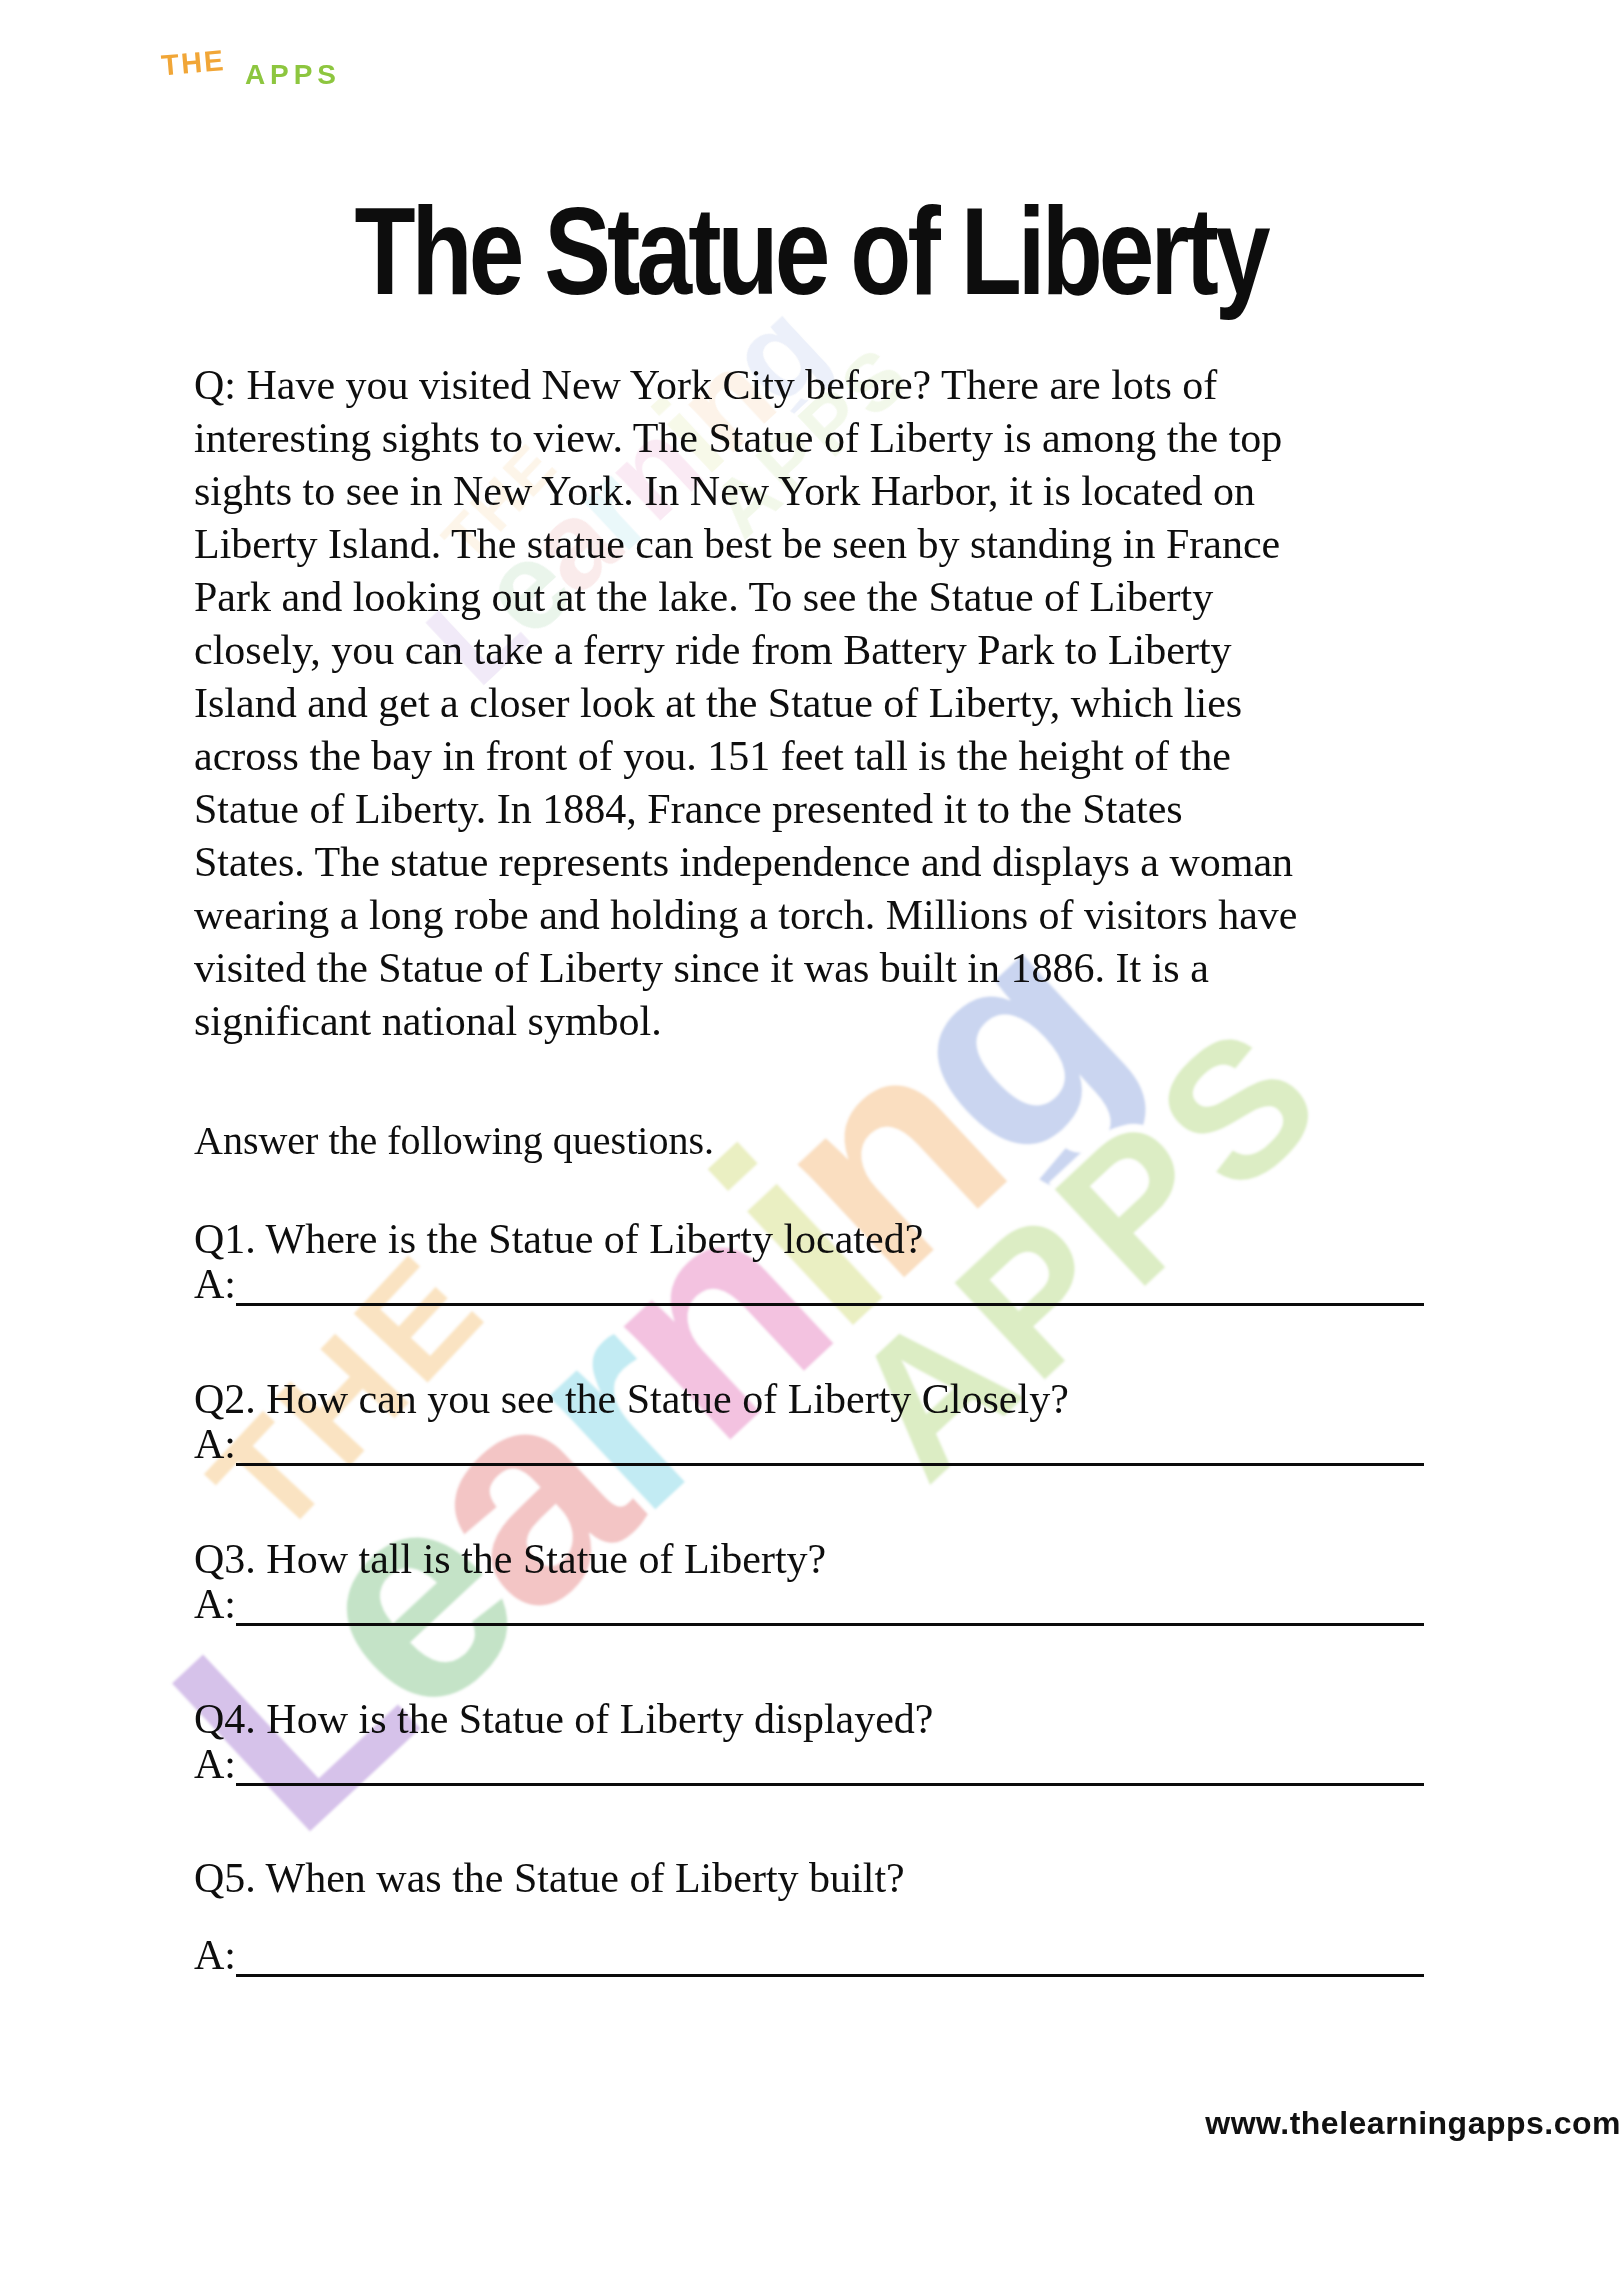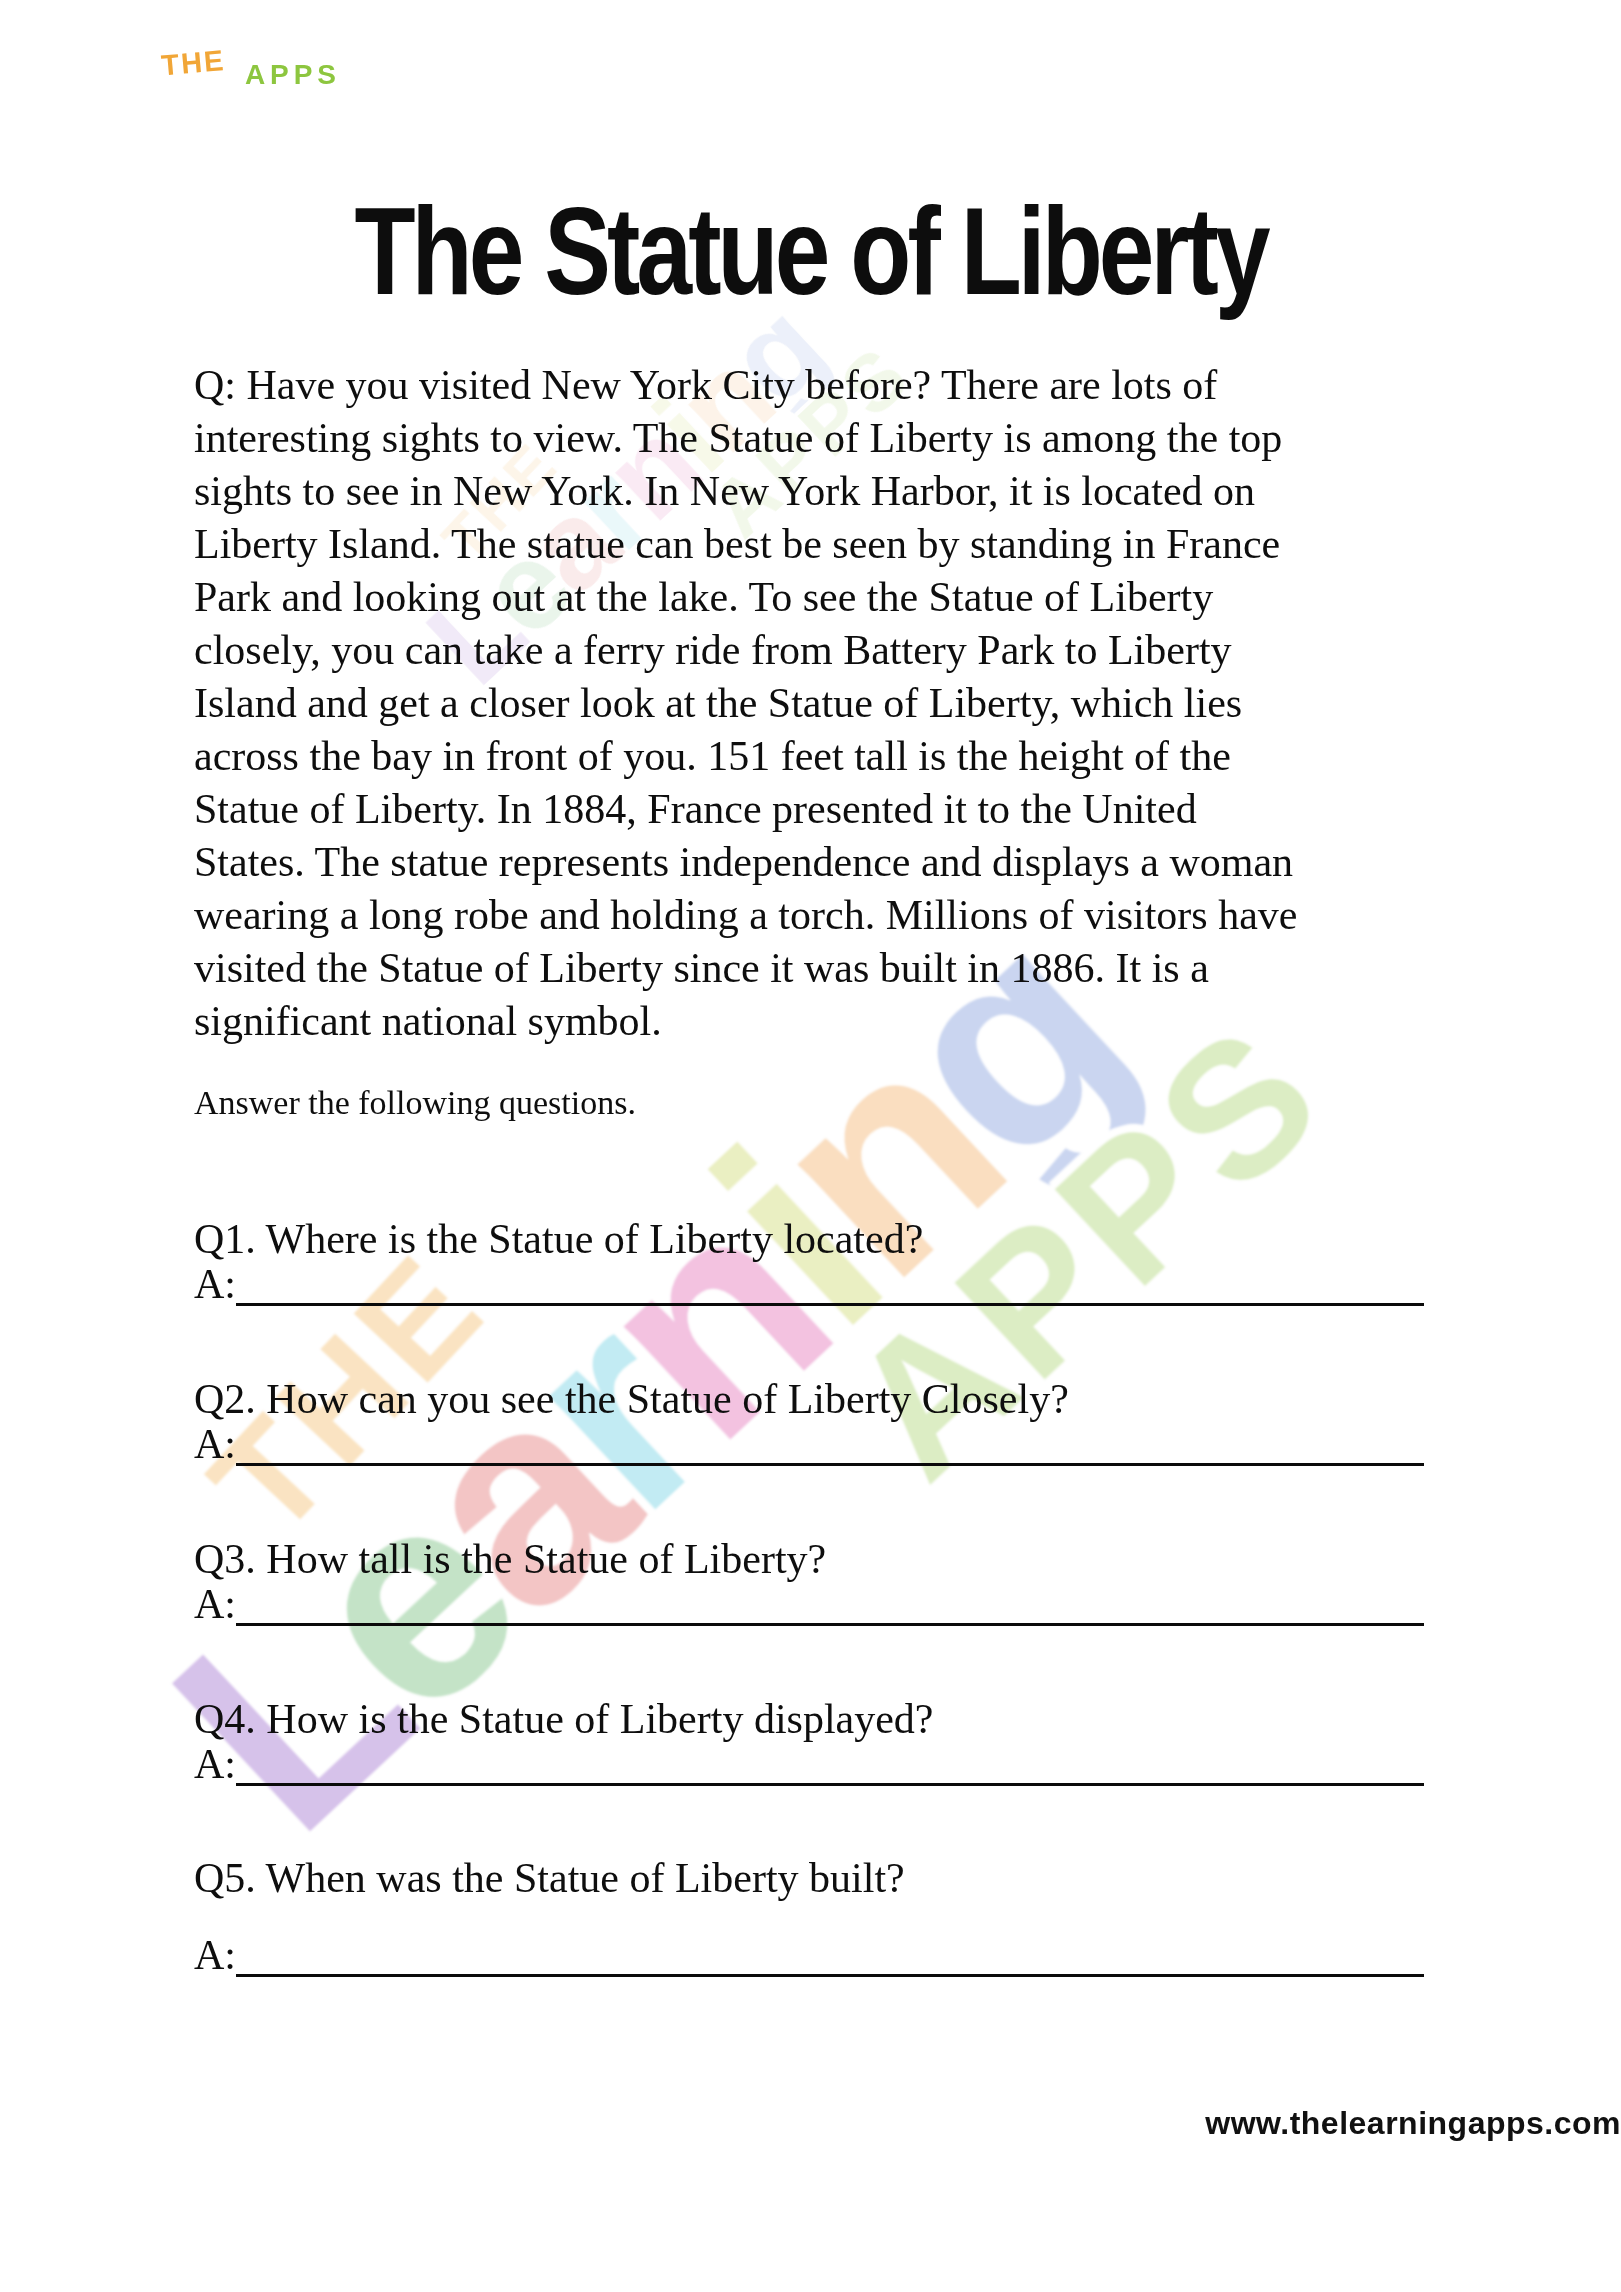--- a/index.html
+++ b/index.html
@@ -89,22 +89,22 @@
   }
 
   
   .paragraph {
     position:absolute; left:194px; top:359px;
     font-size:42px; line-height:53px;
     white-space:nowrap;
   }
 
   .prompt {
-    position:absolute; left:194px; top:1084px;
-    font-size:34px;
+    position:absolute; left:194px; top:1117px;
+    font-size:40px;
   }
 
   
   .question { position:absolute; left:194px; font-size:42px; white-space:nowrap; }
   .q0 { top:1215px; } .q1 { top:1375px; } .q2 { top:1535px; } .q3 { top:1695px; } .q4 { top:1854px; }
 
   .answer-row {
     position:absolute; left:194px; width:1230px; height:46px;
     display:flex; align-items:baseline;
     font-size:42px;
@@ -150,21 +150,21 @@
 
   <div class="paragraph">
     <div class="pline">Q: Have you visited New York City before? There are lots of</div>
     <div class="pline">interesting sights to view. The Statue of Liberty is among the top</div>
     <div class="pline">sights to see in New York. In New York Harbor, it is located on</div>
     <div class="pline">Liberty Island. The statue can best be seen by standing in France</div>
     <div class="pline">Park and looking out at the lake. To see the Statue of Liberty</div>
     <div class="pline">closely, you can take a ferry ride from Battery Park to Liberty</div>
     <div class="pline">Island and get a closer look at the Statue of Liberty, which lies</div>
     <div class="pline">across the bay in front of you. 151 feet tall is the height of the</div>
-    <div class="pline">Statue of Liberty. In 1884, France presented it to the United</div>
+    <div class="pline">Statue of Liberty. In 1884, France presented it to the States</div>
     <div class="pline">States. The statue represents independence and displays a woman</div>
     <div class="pline">wearing a long robe and holding a torch. Millions of visitors have</div>
     <div class="pline">visited the Statue of Liberty since it was built in 1886. It is a</div>
     <div class="pline">significant national symbol.</div>
   </div>
 
   <div class="prompt">Answer the following questions.</div>
 
   <div class="question q0">Q1. Where is the Statue of Liberty located?</div>
   <div class="answer-row a0">

